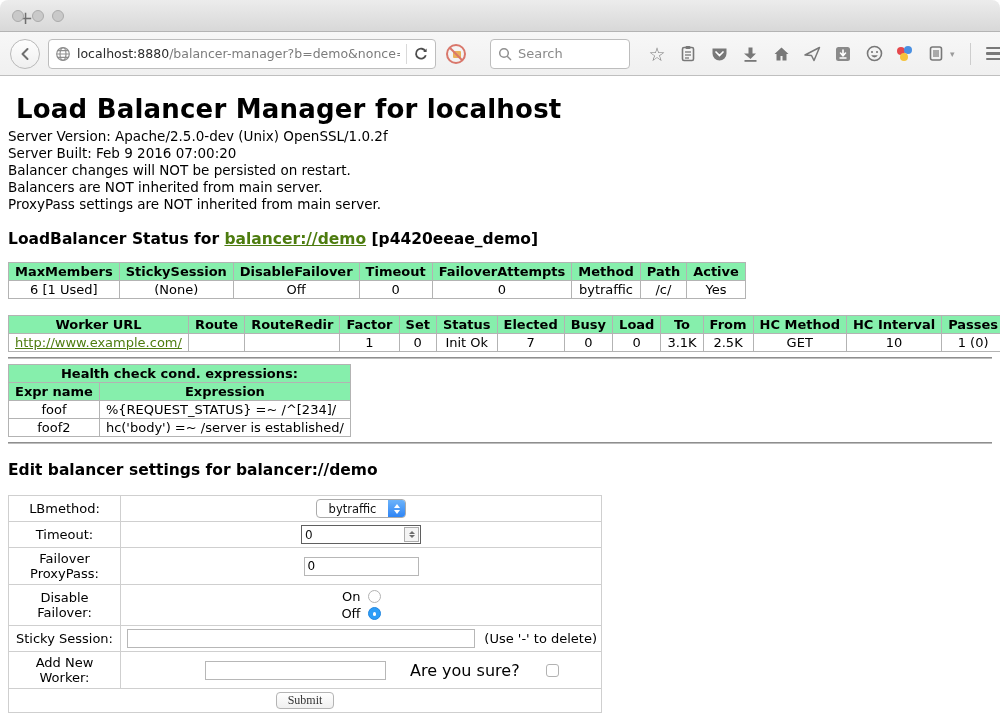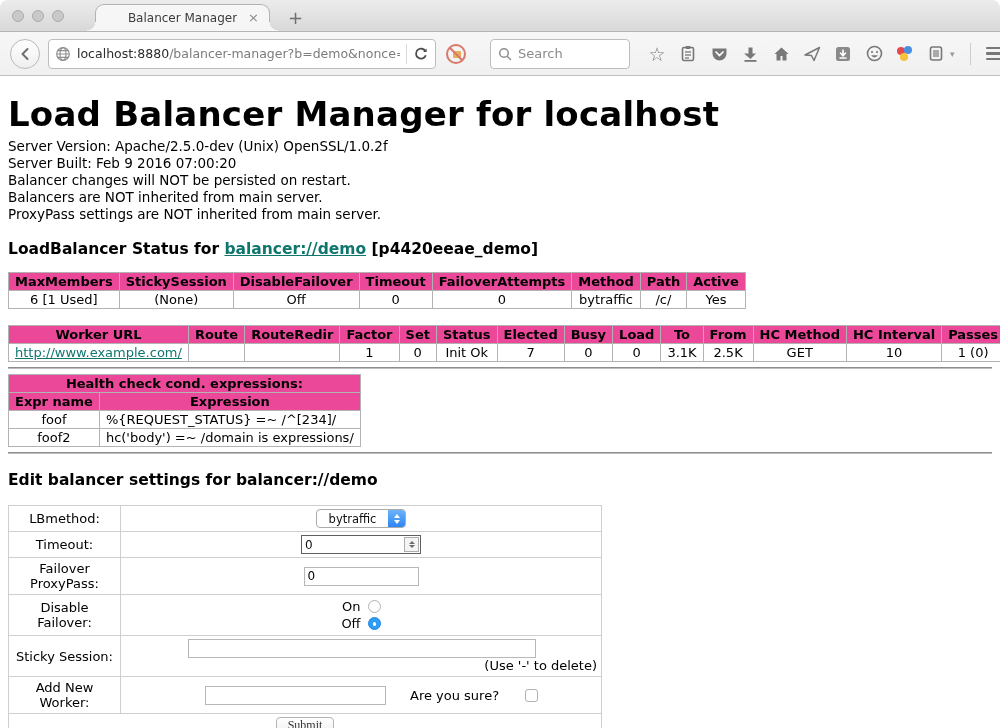--- a/index.html
+++ b/index.html
@@ -35,28 +35,28 @@
   .star-glyph { font-size:19px; color:#787878; line-height:18px; }
   .dots3 { position:relative; width:18px; height:18px; }
   .dots3 span { position:absolute; width:8px; height:8px; border-radius:50%; }
   .caret { font-size:9px; color:#9a9a9a; margin-left:-8px; }
   .toolsep { width:1px; height:22px; background:#cdcdcd; margin:0 2px; }
   .hamburger { display:flex; flex-direction:column; gap:3px; }
   .hamburger i { width:18px; height:2.5px; background:#787878; border-radius:1px; }
 
   
   .content { padding:0 8px; color:#000; }
-  h1.pagetitle { font-size:34px; font-weight:bold; margin:18px 0 0 0; letter-spacing:0.2px; }
+  h1.pagetitle { font-size:26px; font-weight:bold; margin:18px 0 0 8px; letter-spacing:0.2px; }
   .serverinfo { margin-top:4px; font-size:13.5px; line-height:17px; }
   h3.sect { font-size:15.5px; font-weight:bold; margin-top:17px; }
-  h3.sect a, a.worker-link { color:#0f766e; text-decoration:underline; }
+  h3.sect a, a.worker-link { color:#4d7c0f; text-decoration:underline; }
 
   table.apache { border-collapse:collapse; font-size:13px; margin-top:14px; border:1px solid #919191; }
   table.apache th, table.apache td { border:1px solid #b3b3b3; padding:1px 6px; text-align:center; white-space:nowrap; }
-  table.apache th { background:#ec4899; font-weight:bold; }
+  table.apache th { background:#86efac; font-weight:bold; }
   table.worker { margin-top:16px; }
   table.hc { margin-top:5px; }
   table.hc td.expr { text-align:left; }
   a.worker-link { font-size:13px; }
 
   hr.rule { border:0; height:2px; background:#bdbdbd; border-top:1px solid #8e8e8e; margin:5px 0 0 0; }
 
   
   table.formtbl { width:594px; border-collapse:collapse; border:1px solid #9a9a9a; font-size:13px; table-layout:fixed; margin-top:16px; }
   table.formtbl td { border:1px solid #cfcfcf; padding:3px 4px; }
@@ -80,46 +80,42 @@
   input.txt { height:19px; border:1px solid #b7b7b7; background:#fff; font-size:12px; font-family:"DejaVu Sans",sans-serif; padding:0 3px; vertical-align:middle; }
   .txt.plain-num { width:115px; }
 
   .radio-stack { display:inline-block; }
   .radio-line { display:flex; align-items:center; justify-content:flex-end; gap:7px; height:17px; }
   .radio-line .rlabel { font-size:13px; }
   .rdo { width:13px; height:13px; border-radius:50%; border:1px solid #b2b2b2; background:#fff; flex:none; }
   .rdo.on { background:#2e9df7; border-color:#2187e0; position:relative; }
   .rdo.on::after { content:""; position:absolute; left:4px; top:4px; width:3.5px; height:3.5px; border-radius:50%; background:#fff; }
 
-  .sticky-flex { display:flex; align-items:center;flex-direction:column; }
+  .sticky-flex { display:flex; align-items:center; }
   .sticky-flex input { width:348px; margin-left:2px; }
   .sticky-hint { margin-left:auto; font-size:13px; }
 
   .worker-flex { display:flex; align-items:center; }
   .worker-flex input { width:181px; margin-left:80px; }
-  .confirm { margin-left:24px; display:flex; align-items:center; gap:26px; font-size:13px; }
+  .confirm { margin-left:24px; display:flex; align-items:center; gap:26px; font-size:16px; }
   .chk { width:13px; height:13px; border:1px solid #b2b2b2; border-radius:3px; background:#fff; flex:none; }
 
   .submit-row { text-align:center; }
   button.submit { font-family:Liberation Serif, serif; font-size:12px; color:#333; padding:0 11px; border:1px solid #b4b4b4; border-radius:4px; background:linear-gradient(#ffffff,#f0f0f0); }
 </style>
 </head>
 <body>
 
 <div class="window">
 
   <div class="tabbar">
     <div class="traffic">
       <span class="tl"></span>
       <span class="tl"></span>
       <span class="tl"></span>
-    </div>
-    <div class="tab">
-      <span class="tab-title">Balancer Manager</span>
-      <span class="tab-close">×</span>
     </div>
     <div class="newtab">+</div>
   </div>
 
   <div class="toolbar">
     <div class="backbtn">
       <svg width="16" height="16" viewBox="0 0 16 16">
           <path d="M10.5 3 5.5 8l5 5" stroke="#6e6e6e" stroke-width="2" fill="none" stroke-linecap="round" stroke-linejoin="round"></path>
         </svg>
     </div>
@@ -314,21 +310,21 @@
       <tr>
         <th style="min-width:78px">Expr name</th>
         <th style="min-width:192px">Expression</th>
       </tr>
       <tr>
         <td>foof</td>
         <td class="expr">%{REQUEST_STATUS} =~ /^[234]/</td>
       </tr>
       <tr>
         <td>foof2</td>
-        <td class="expr">hc('body') =~ /domain is expressions/</td>
+        <td class="expr">hc('body') =~ /server is established/</td>
       </tr>
     </tbody>
       </table>
 
     <hr class="rule">
 
     <h3 class="sect">Edit balancer settings for balancer://demo</h3>
 
     <table class="formtbl">
       <tbody>

